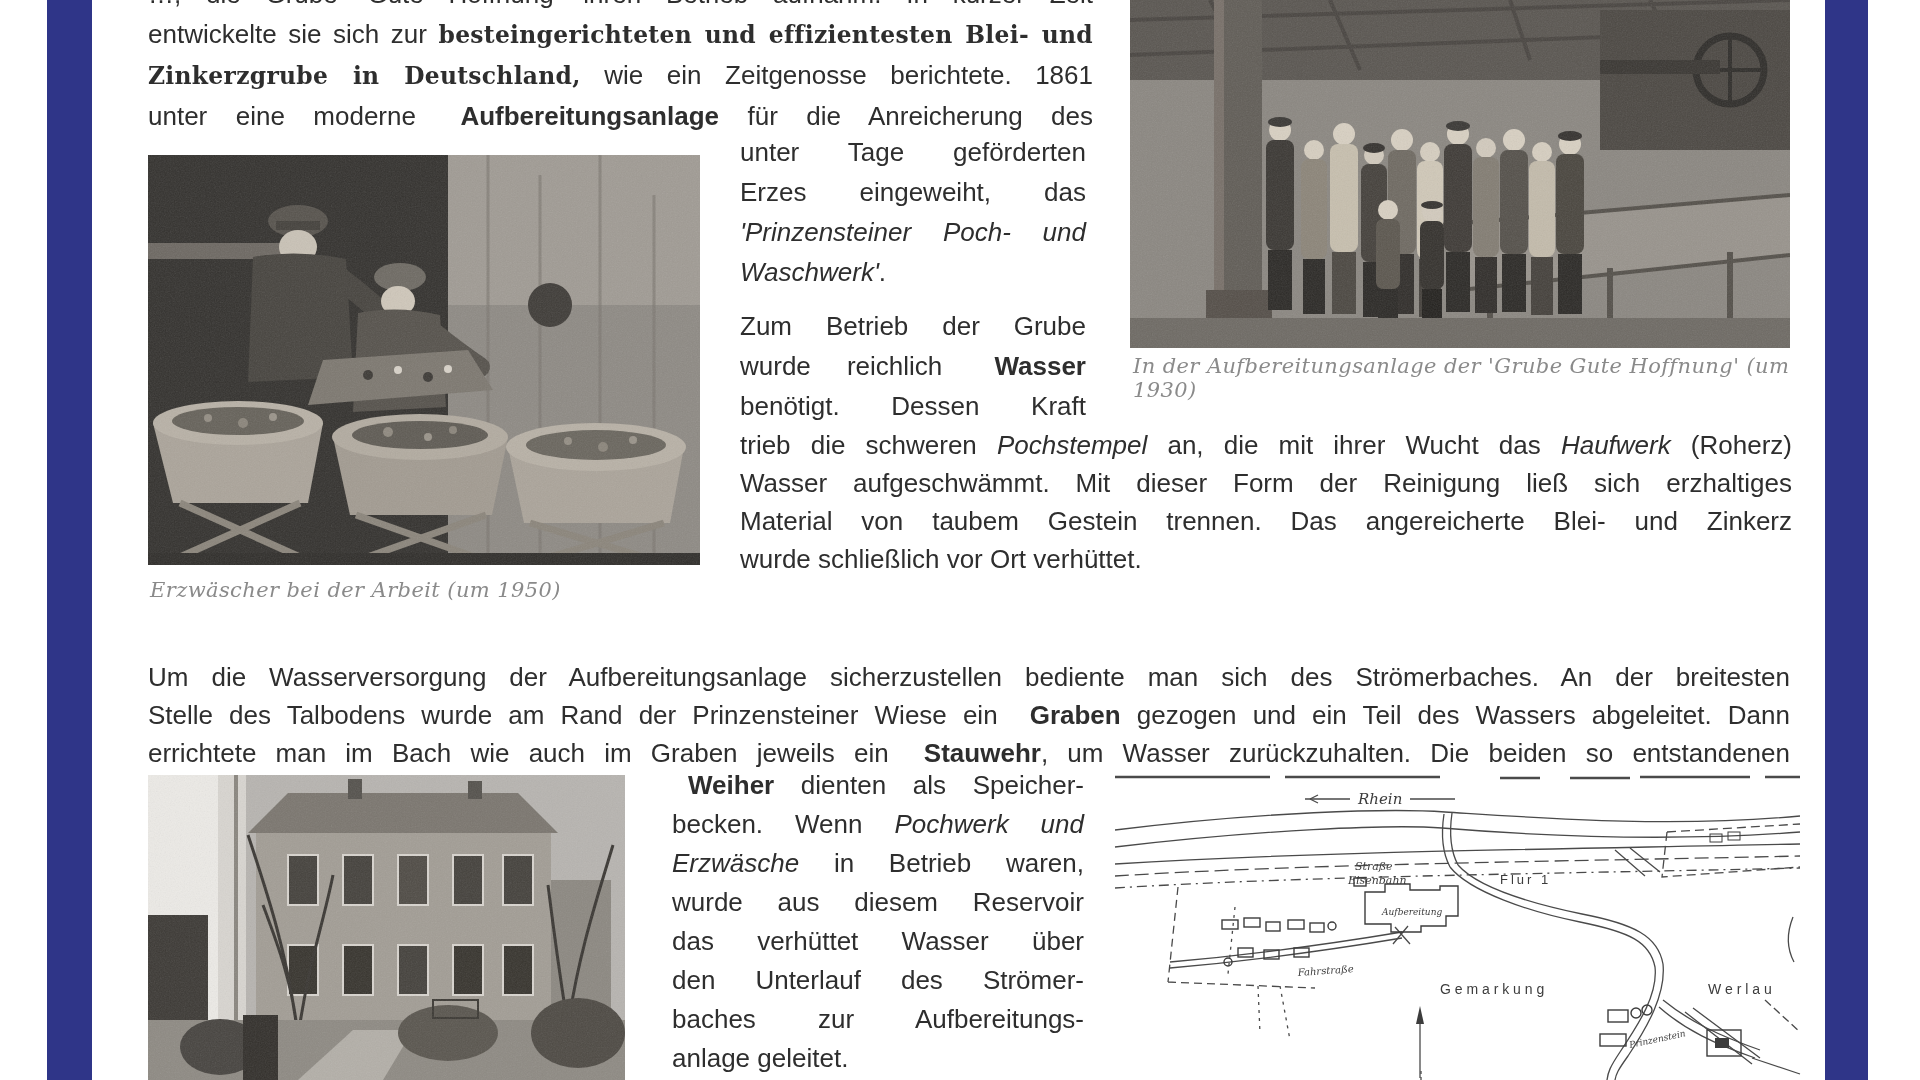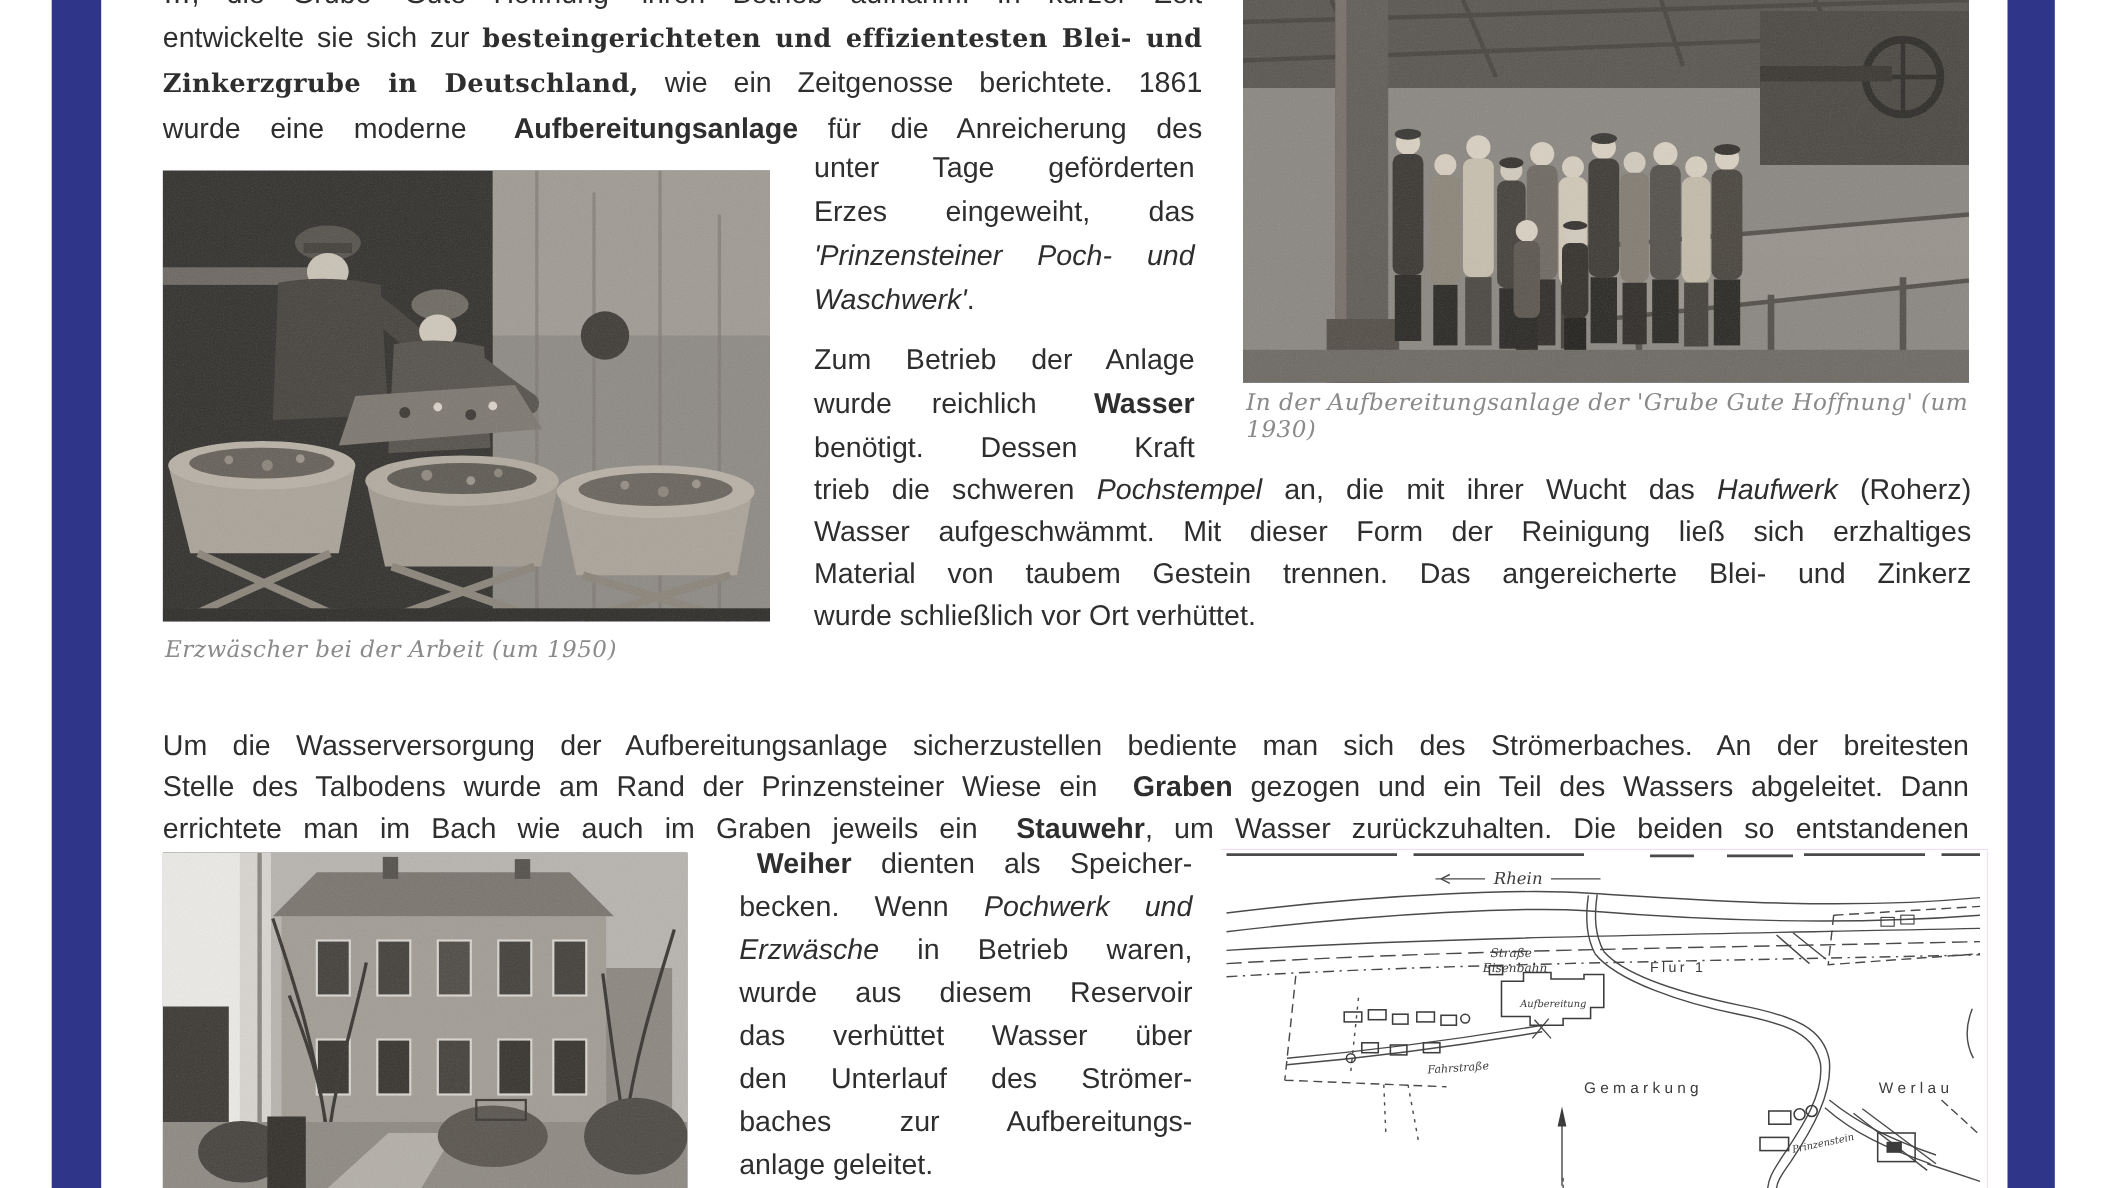--- a/index.html
+++ b/index.html
@@ -23,21 +23,21 @@
   #colp2      { left:740px; top:306px; width:346px; }
   #midwide    { left:740px; top:426px; width:1052px; line-height:38px; }
   #fullpara   { left:148px; top:658px; width:1642px; line-height:38px; }
   #bottomcol  { left:672px; top:766px; width:412px; line-height:39px; }
 
   .photo { position:absolute; overflow:hidden; background:#777; }
   .photo svg { display:block; width:100%; height:100%; }
   #photo-left    { left:148px; top:155px; width:552px; height:410px; }
   #photo-right   { left:1130px; top:0px;  width:660px; height:348px; }
   #photo-bottom  { left:148px; top:775px; width:477px; height:305px; }
-  #map           { left:1110px; top:772px; width:697px; height:308px; background:#f0abfc; }
+  #map           { left:1110px; top:772px; width:697px; height:308px; background:#fdba74; }
 
   .caption { position:absolute; font-family:"DejaVu Serif", serif; font-style:italic;
              color:var(--caption); font-size:21px; letter-spacing:0.4px; }
   #cap-left  { left:150px;  top:578px; width:560px; }
   #cap-right { left:1133px; top:354px; width:660px; }
 
   
   .mlbl  { font-family:"Liberation Sans", sans-serif; fill:#3c3c3c; }
   .mriver{ font-family:"DejaVu Serif", serif; font-style:italic; }
   .mcur  { font-family:"DejaVu Serif", serif; font-style:italic; }
@@ -45,30 +45,30 @@
 </head>
 <body>
 
 <div class="vbar left"></div>
 <div class="vbar right"></div>
 
 <div id="intro" class="para">
     <div class="pline"><span>…, die Grube 'Gute Hoffnung' ihren Betrieb aufnahm. In kurzer Zeit</span></div>
     <div class="pline"><span>entwickelte sie sich zur </span><span class="sf">besteingerichteten und effizientesten Blei- und</span></div>
     <div class="pline"><span class="sf">Zinkerzgrube in Deutschland,</span><span> wie ein Zeitgenosse berichtete. 1861</span></div>
-    <div class="pline"><span>wurde eine moderne </span><span class="sb">Aufbereitungsanlage</span><span> für die Anreicherung des</span></div>
+    <div class="pline"><span>unter eine moderne </span><span class="sb">Aufbereitungsanlage</span><span> für die Anreicherung des</span></div>
   </div>
 <div id="colp1" class="para">
     <div class="pline"><span>unter Tage geförderten</span></div>
     <div class="pline"><span>Erzes eingeweiht, das</span></div>
     <div class="pline"><span class="si">'Prinzensteiner Poch- und</span></div>
     <div class="pline plast"><span class="si">Waschwerk'</span><span>.</span></div>
   </div>
 <div id="colp2" class="para">
-    <div class="pline"><span>Zum Betrieb der Anlage</span></div>
+    <div class="pline"><span>Zum Betrieb der Grube</span></div>
     <div class="pline"><span>wurde reichlich </span><span class="sb">Wasser</span></div>
     <div class="pline"><span>benötigt. Dessen Kraft</span></div>
   </div>
 <div id="midwide" class="para">
     <div class="pline"><span>trieb die schweren </span><span class="si">Pochstempel</span><span> an, die mit ihrer Wucht das </span><span class="si">Haufwerk</span><span> (Roherz)</span></div>
     <div class="pline"><span>Wasser aufgeschwämmt. Mit dieser Form der Reinigung ließ sich erzhaltiges</span></div>
     <div class="pline"><span>Material von taubem Gestein trennen. Das angereicherte Blei- und Zinkerz</span></div>
     <div class="pline plast"><span>wurde schließlich vor Ort verhüttet.</span></div>
   </div>
 <div id="fullpara" class="para">

